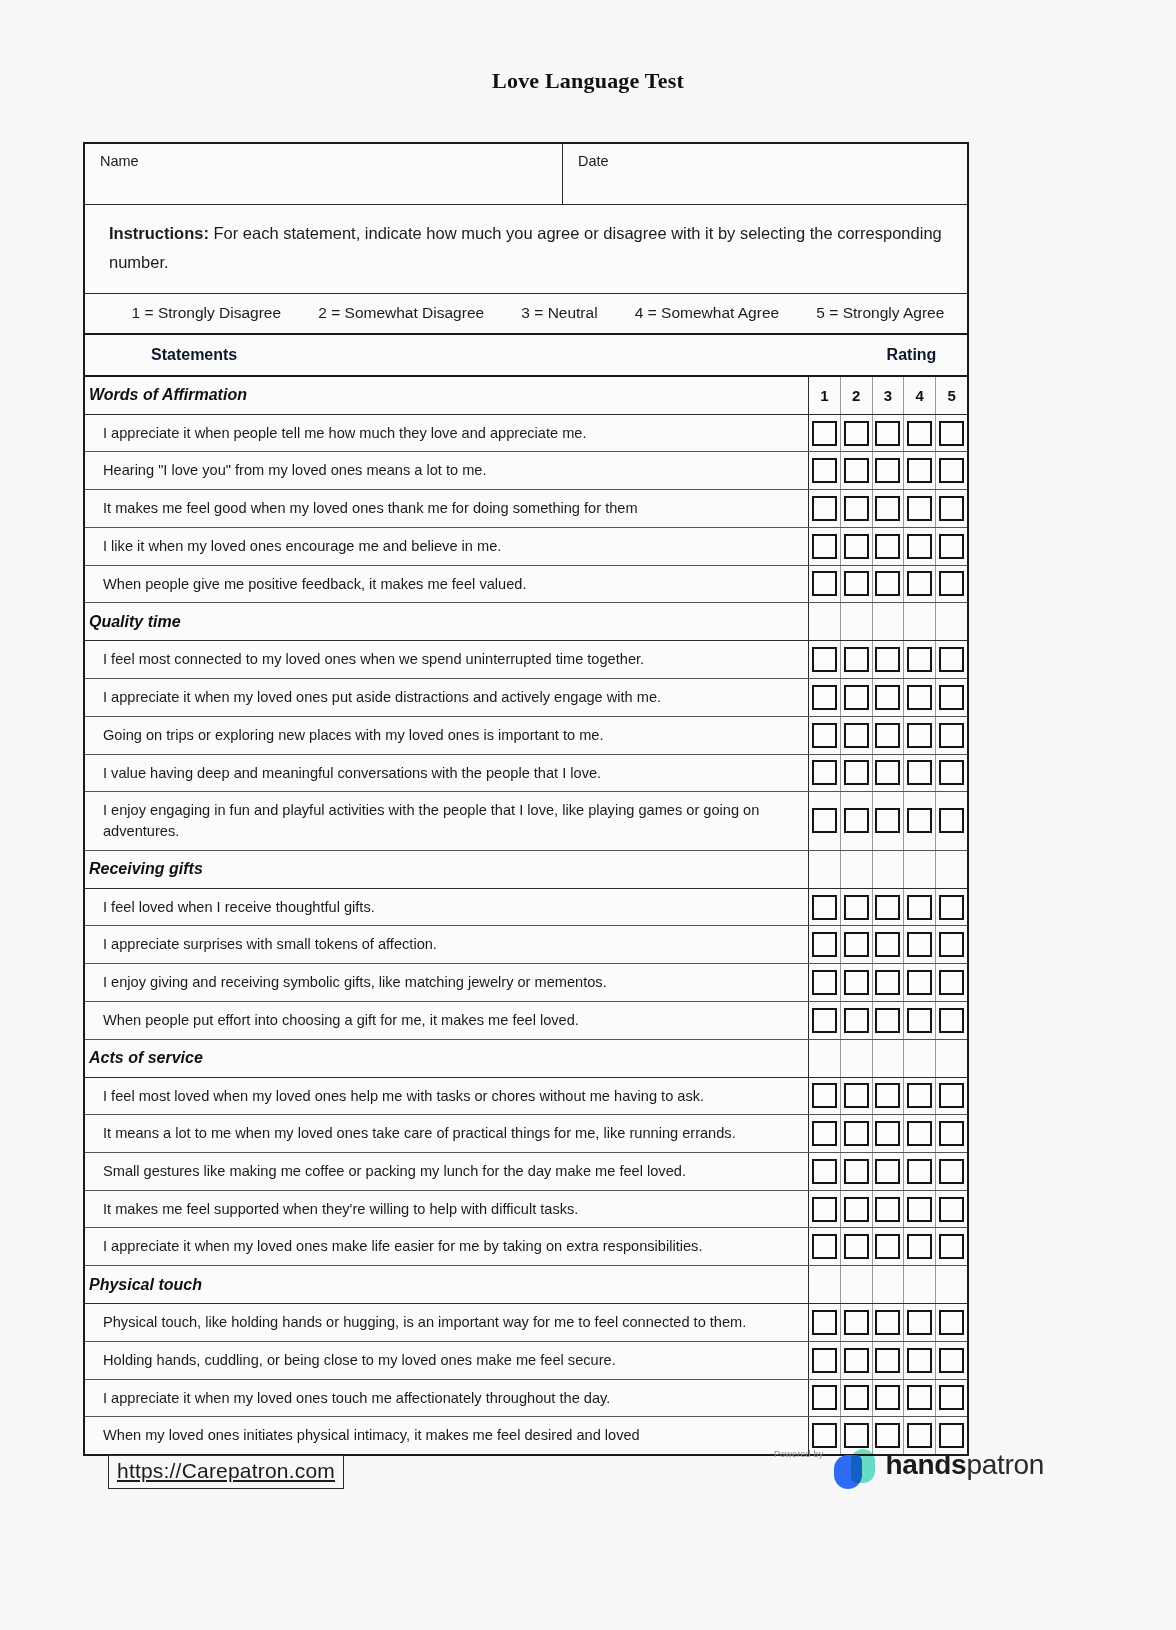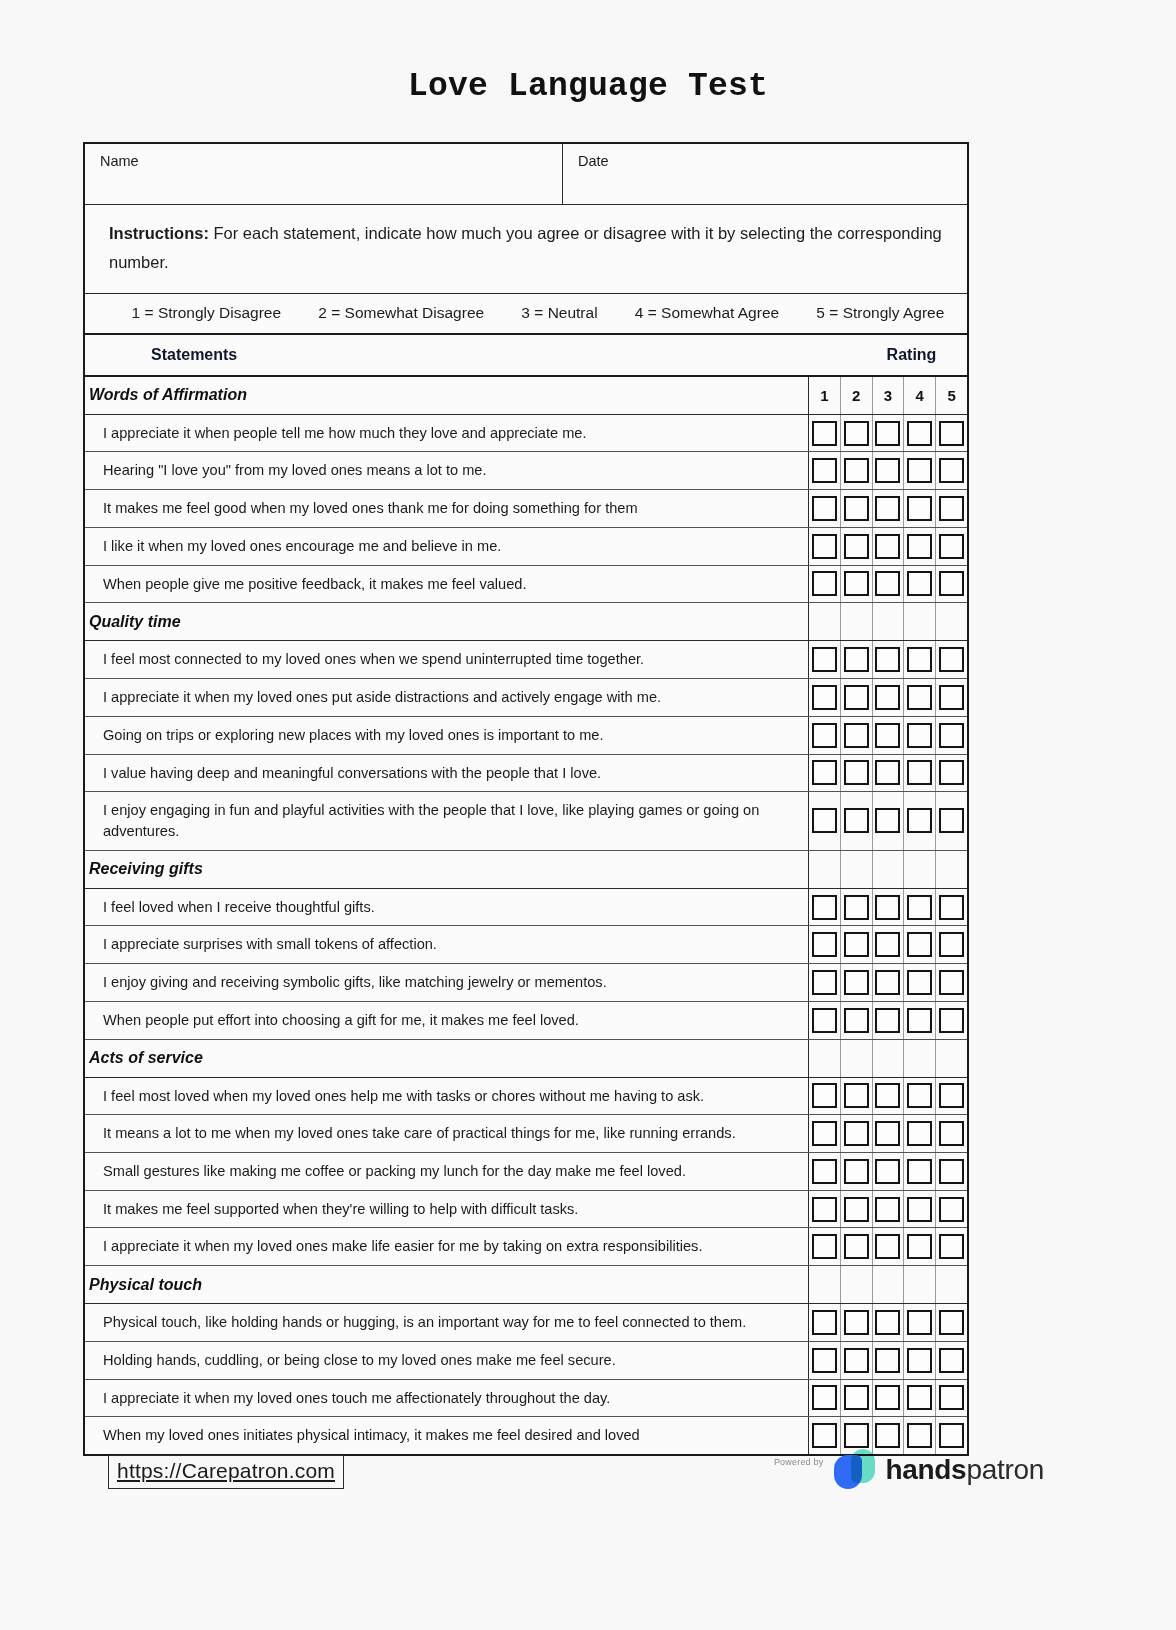--- a/index.html
+++ b/index.html
@@ -19,27 +19,27 @@
   .sheet {
     position: absolute;
     left: 0; top: 0;
     width: 1176px; height: 1630px;
     background: #f8f8f8;
   }
 
   
   .doc-title {
     text-align: center;
-    font-size: 33px;
+    font-size: 22px;
     font-weight: bold;
     color: #111;
     letter-spacing: 0.2px;
     padding-top: 68px;
     padding-bottom: 0;
-    font-family: Liberation Mono, monospace;
+    font-family: Liberation Serif, serif;
   }
 
   
   .frame {
     position: absolute;
     left: 83px;
     top: 142px;
     width: 886px;
     border: 2px solid #1a1a1a;
     background: #fbfbfb;
@@ -175,21 +175,20 @@
     color: #1a1a1a;
     text-decoration: underline;
     font-family: "Liberation Sans", sans-serif;
     letter-spacing: 0.2px;
   }
   .brand {
     position: absolute;
     right: 128px;
     top: -6px;
     display: flex;
-    align-items: center;
     gap: 9px;
   }
   .powered {
     font-size: 9px;
     color: #8a8a8a;
     margin-right: 2px;
     margin-bottom: 16px;
     letter-spacing: 0.2px;
   }
   .logo-mark {

